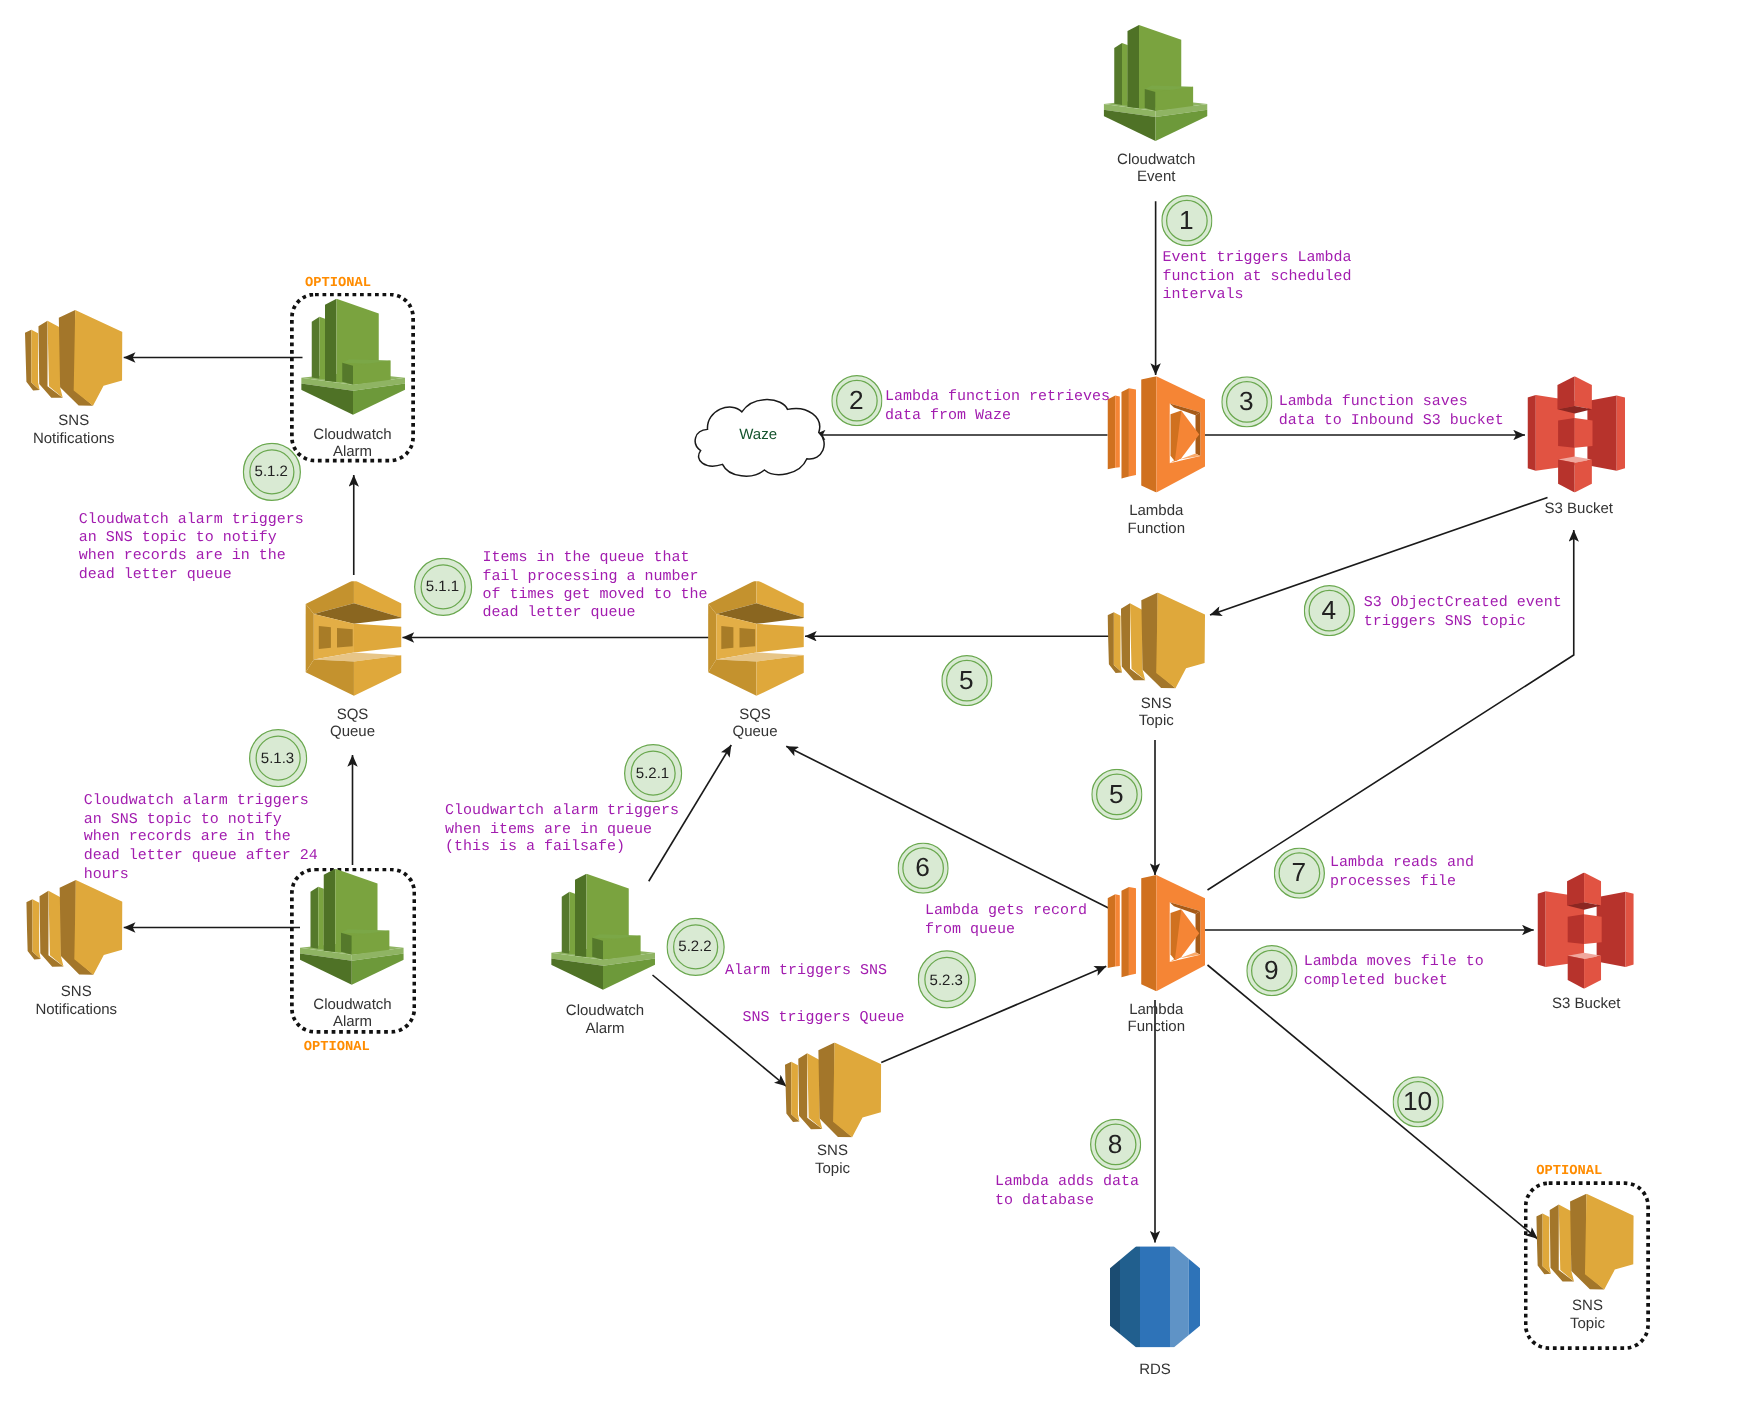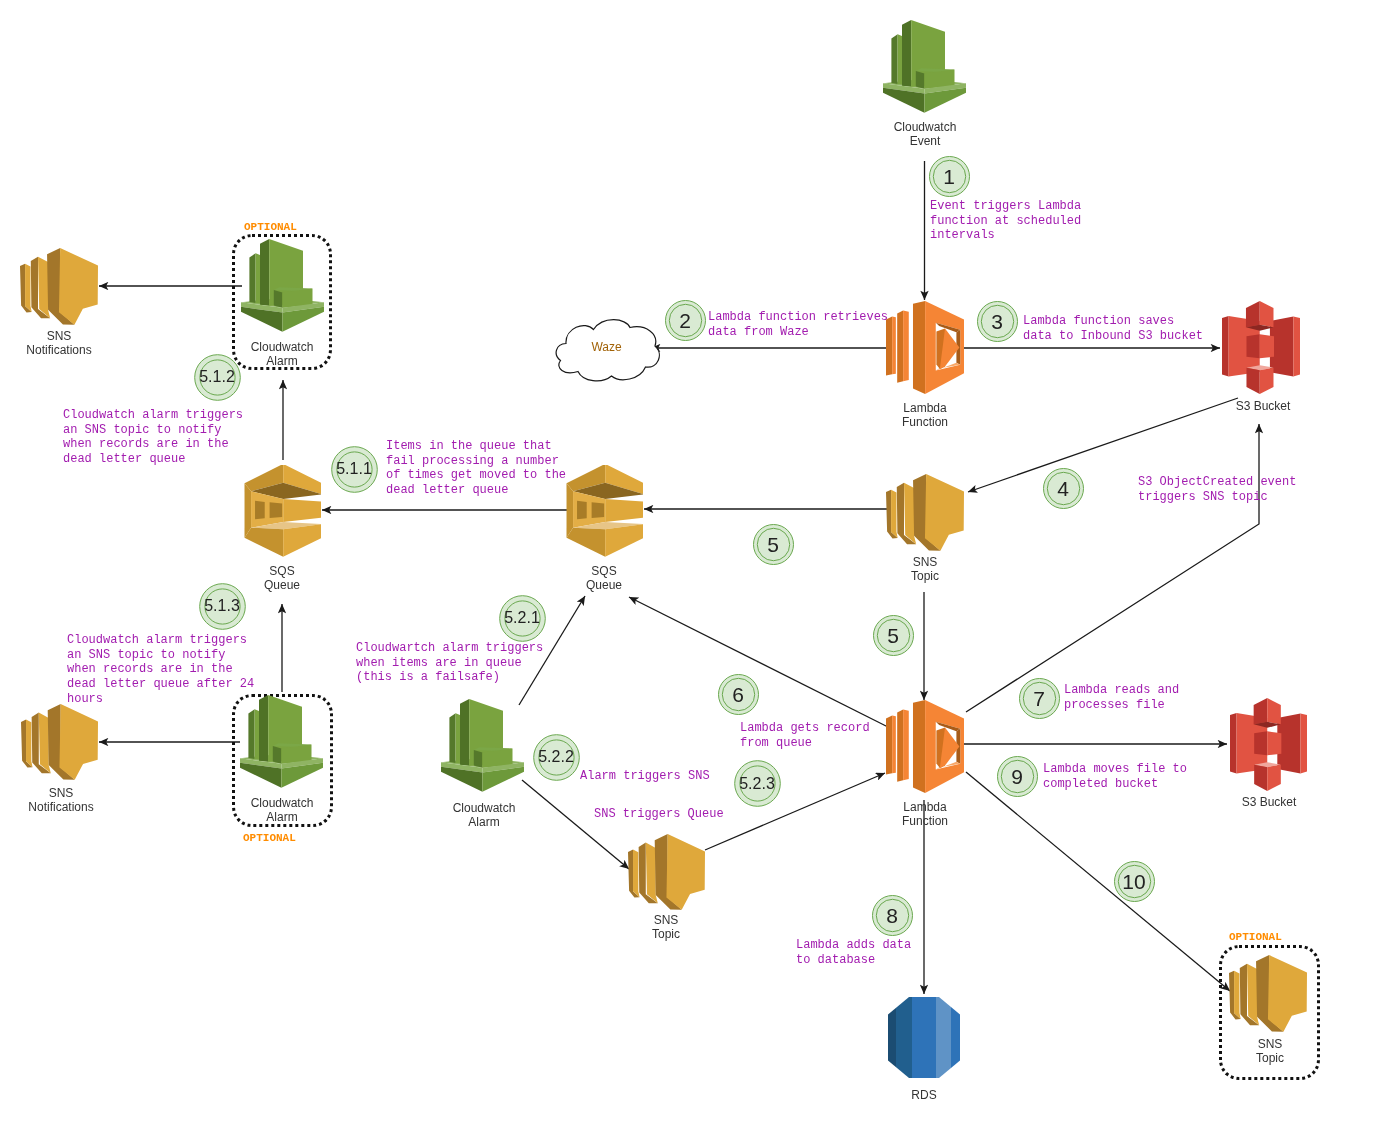--- a/index.html
+++ b/index.html
@@ -15,24 +15,24 @@
           font-size:12px;color:#333;line-height:14px;white-space:pre-line;}
   .optional{position:absolute;font-family:"Liberation Mono",monospace;font-weight:bold;
             font-size:11px;letter-spacing:0px;color:#ff8c00;white-space:nowrap;}
   .dashbox{position:absolute;border:3px dotted #111;border-radius:20px;box-sizing:border-box;}
   .badge{position:absolute;width:41px;height:41px;}
   .badge.big{width:47px;height:47px;}
   .badge svg{display:block;position:absolute;left:0;top:0}
   .bnum{position:absolute;left:0;top:0;width:41px;height:41px;display:flex;
         align-items:center;justify-content:center;font-family:"Liberation Sans",sans-serif;
         font-size:21px;color:#222;line-height:1;}
-  .bnum.big{width:47px;height:47px;font-size:16px;}
+  .bnum.big{width:47px;height:47px;font-size:12px;}
   .note{position:absolute;font-family:"Liberation Mono",monospace;font-size:12px;
         line-height:14.7px;color:#a21caf;white-space:pre;}
-  .wazetxt{position:absolute;font-family:"Liberation Sans",sans-serif;font-size:12px;color:#a16207;}
+  .wazetxt{position:absolute;font-family:"Liberation Sans",sans-serif;font-size:12px;color:#14532d;}
 </style>
 </head>
 <body>
 
 <div class="stage">
 <svg class="edges" viewBox="0 0 1393 1137">
 <defs>
         <marker id="ah" markerWidth="7.6" markerHeight="6.4" refX="7.4" refY="3.2" orient="auto" markerUnits="strokeWidth">
           <path d="M0.2,0 L7.5,3.2 L0.2,6.4 L1.9,3.2 Z" fill="#1a1a1a"></path>
         </marker>
@@ -425,21 +425,21 @@
     </div>
 <div class="note" style="left:1023px;top:314px">Lambda function saves
 data to Inbound S3 bucket</div>
 <div class="badge" style="left:1042.5px;top:467.5px;width:41px;height:41px">
       <svg viewBox="0 0 41 41" width="41" height="41">
         <circle cx="20.5" cy="20.5" r="20" fill="#d9ead3" stroke="#6aa84f" stroke-width="1"></circle>
         <circle cx="20.5" cy="20.5" r="16.2" fill="none" stroke="#6aa84f" stroke-width="1"></circle>
       </svg>
       <span class="bnum">4</span>
     </div>
-<div class="note" style="left:1138px;top:475px">S3 ObjectCreated event
+<div class="note" style="left:1091px;top:475px">S3 ObjectCreated event
 triggers SNS topic</div>
 <div class="badge" style="left:752.5px;top:523.5px;width:41px;height:41px">
       <svg viewBox="0 0 41 41" width="41" height="41">
         <circle cx="20.5" cy="20.5" r="20" fill="#d9ead3" stroke="#6aa84f" stroke-width="1"></circle>
         <circle cx="20.5" cy="20.5" r="16.2" fill="none" stroke="#6aa84f" stroke-width="1"></circle>
       </svg>
       <span class="bnum">5</span>
     </div>
 <div class="badge" style="left:872.5px;top:614.5px;width:41px;height:41px">
       <svg viewBox="0 0 41 41" width="41" height="41">

